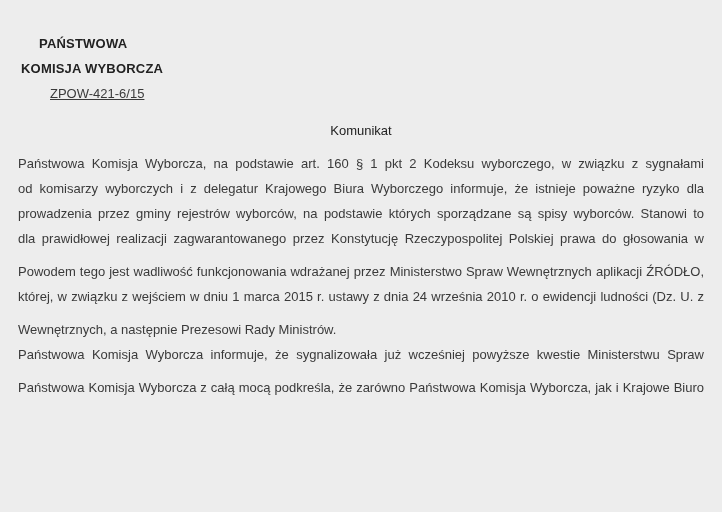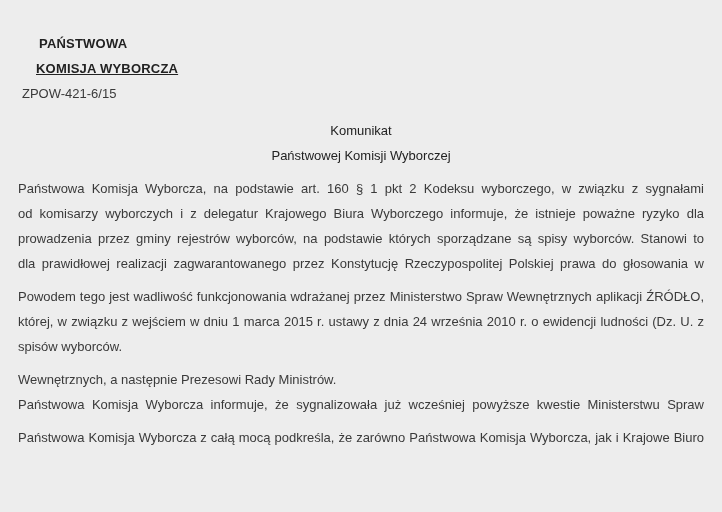--- a/index.html
+++ b/index.html
@@ -21,22 +21,22 @@
   .letterhead {
     font-size: 13px;
     line-height: 25px;
     color: #222222;
   }
   .letterhead .org-line {
     font-weight: bold;
     letter-spacing: 0.2px;
   }
   .letterhead .l1 { padding-left: 39px; }
-  .letterhead .l2 { padding-left: 36px; text-decoration: underline; }
-  .letterhead .ref { padding-left: 22px; font-weight: normal; color: #3a3a3a; }
+  .letterhead .l2 { padding-left: 21px; }
+  .letterhead .ref { padding-left: 50px; font-weight: normal; color: #3a3a3a; text-decoration: underline; }
   .title-block {
     margin-left: 18px;
     width: 686px;
     margin-top: 12px;
     text-align: center;
     font-weight: normal;
     font-size: 13px;
     line-height: 25px;
     color: #222222;
   }
@@ -62,34 +62,32 @@
 <div class="page">
 
   <div class="letterhead">
     <div class="org-line l1">PAŃSTWOWA</div>
     <div class="org-line l2">KOMISJA WYBORCZA</div>
     <div class="ref">ZPOW-421-6/15</div>
   </div>
 
   <div class="title-block">
     <div>Komunikat</div>
-    <div>Państwowej Komisji Wyborczej</div>
   </div>
 
   <div class="doc-body">
       <div class="paragraph">
         <div class="line">Państwowa Komisja Wyborcza, na podstawie art. 160 § 1 pkt 2 Kodeksu wyborczego, w związku z sygnałami docierającymi</div>
         <div class="line">od komisarzy wyborczych i z delegatur Krajowego Biura Wyborczego informuje, że istnieje poważne ryzyko dla prawidłowego</div>
         <div class="line">prowadzenia przez gminy rejestrów wyborców, na podstawie których sporządzane są spisy wyborców. Stanowi to zagrożenie</div>
         <div class="line">dla prawidłowej realizacji zagwarantowanego przez Konstytucję Rzeczypospolitej Polskiej prawa do głosowania w wyborach</div>
       </div>
       <div class="paragraph">
         <div class="line">Powodem tego jest wadliwość funkcjonowania wdrażanej przez Ministerstwo Spraw Wewnętrznych aplikacji ŹRÓDŁO, z</div>
         <div class="line">której, w związku z wejściem w dniu 1 marca 2015 r. ustawy z dnia 24 września 2010 r. o ewidencji ludności (Dz. U. z 2015 r.</div>
-        <div class="line left">spisów wyborców.</div>
       </div>
       <div class="paragraph">
         <div class="line left">Wewnętrznych, a następnie Prezesowi Rady Ministrów.</div>
         <div class="line">Państwowa Komisja Wyborcza informuje, że sygnalizowała już wcześniej powyższe kwestie Ministerstwu Spraw</div>
       </div>
       <div class="paragraph">
         <div class="line">Państwowa Komisja Wyborcza z całą mocą podkreśla, że zarówno Państwowa Komisja Wyborcza, jak i Krajowe Biuro</div>
       </div>
     </div>
 

